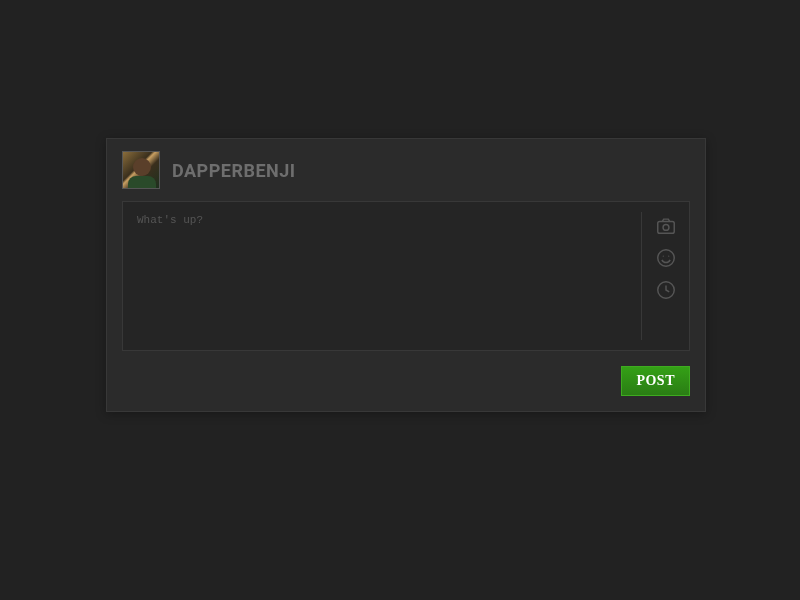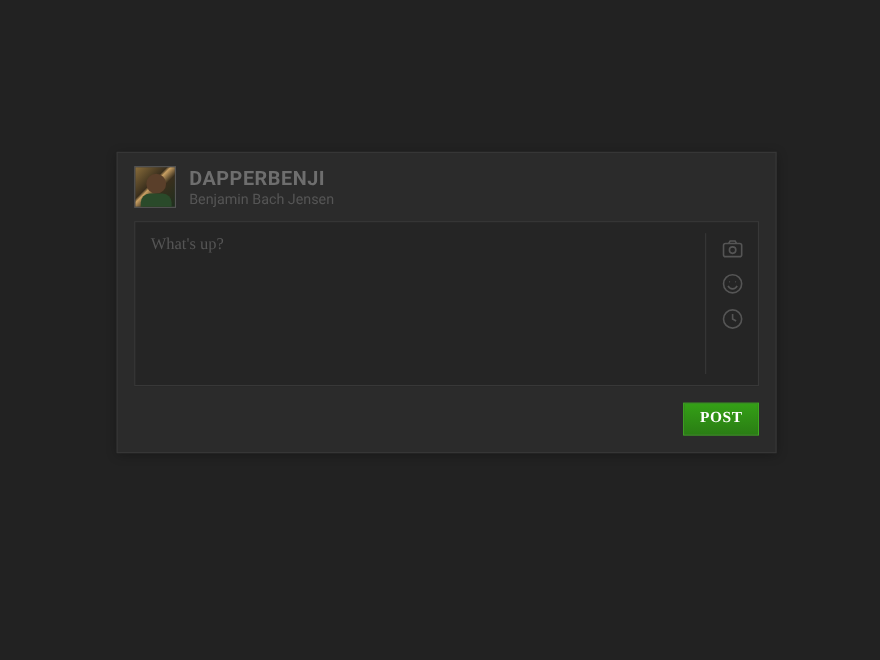--- a/index.html
+++ b/index.html
@@ -47,20 +47,21 @@
       bottom: 0; left: 5px;
       width: 28px; height: 12px;
       border-radius: 8px 8px 0 0;
       background: #2a4a2a;
     }
     .name-block {
       margin-left: 12px;
       display: flex;
       flex-direction: column;
       justify-content: space-between;
+      gap: 28px;
     }
     .username {
       font-size: 18px;
       font-weight: 700;
       color: #6e6e6e;
       letter-spacing: 0.5px;
     }
     .realname {
       font-size: 13px;
       color: #555555;
@@ -74,25 +75,25 @@
       position: relative;
     }
     .compose-input {
       position: absolute;
       top: 0; left: 0;
       width: calc(100% - 55px);
       height: 100%;
       border: none;
       background: transparent;
       padding: 12px 14px;
-      font-size: 15px;
+      font-size: 11px;
       color: #999;
       resize: none;
       outline: none;
-      font-family: Liberation Serif, serif;
+      font-family: Liberation Mono, monospace;
     }
     .compose-input::placeholder {
       color: #555555;
     }
     .icon-rail {
       position: absolute;
       right: 0;
       top: 10px;
       bottom: 10px;
       width: 48px;
@@ -137,21 +138,20 @@
   </style>
 </head>
 <body>
 
 <div class="post-card">
 
   <div class="header">
     <div class="avatar"></div>
     <div class="name-block">
       <div class="username">DAPPERBENJI</div>
-      <div class="realname">Benjamin Bach Jensen</div>
     </div>
   </div>
 
   <div class="compose-area">
     <textarea class="compose-input" placeholder="What's up?" style=""></textarea>
     <div class="icon-rail">
       <div class="icon-btn">
         <svg width="22" height="22" viewBox="0 0 24 24">
           <rect x="3" y="7" width="18" height="13" rx="2"></rect>
           <path d="M8 7l1.5-2.5h5L16 7"></path>

